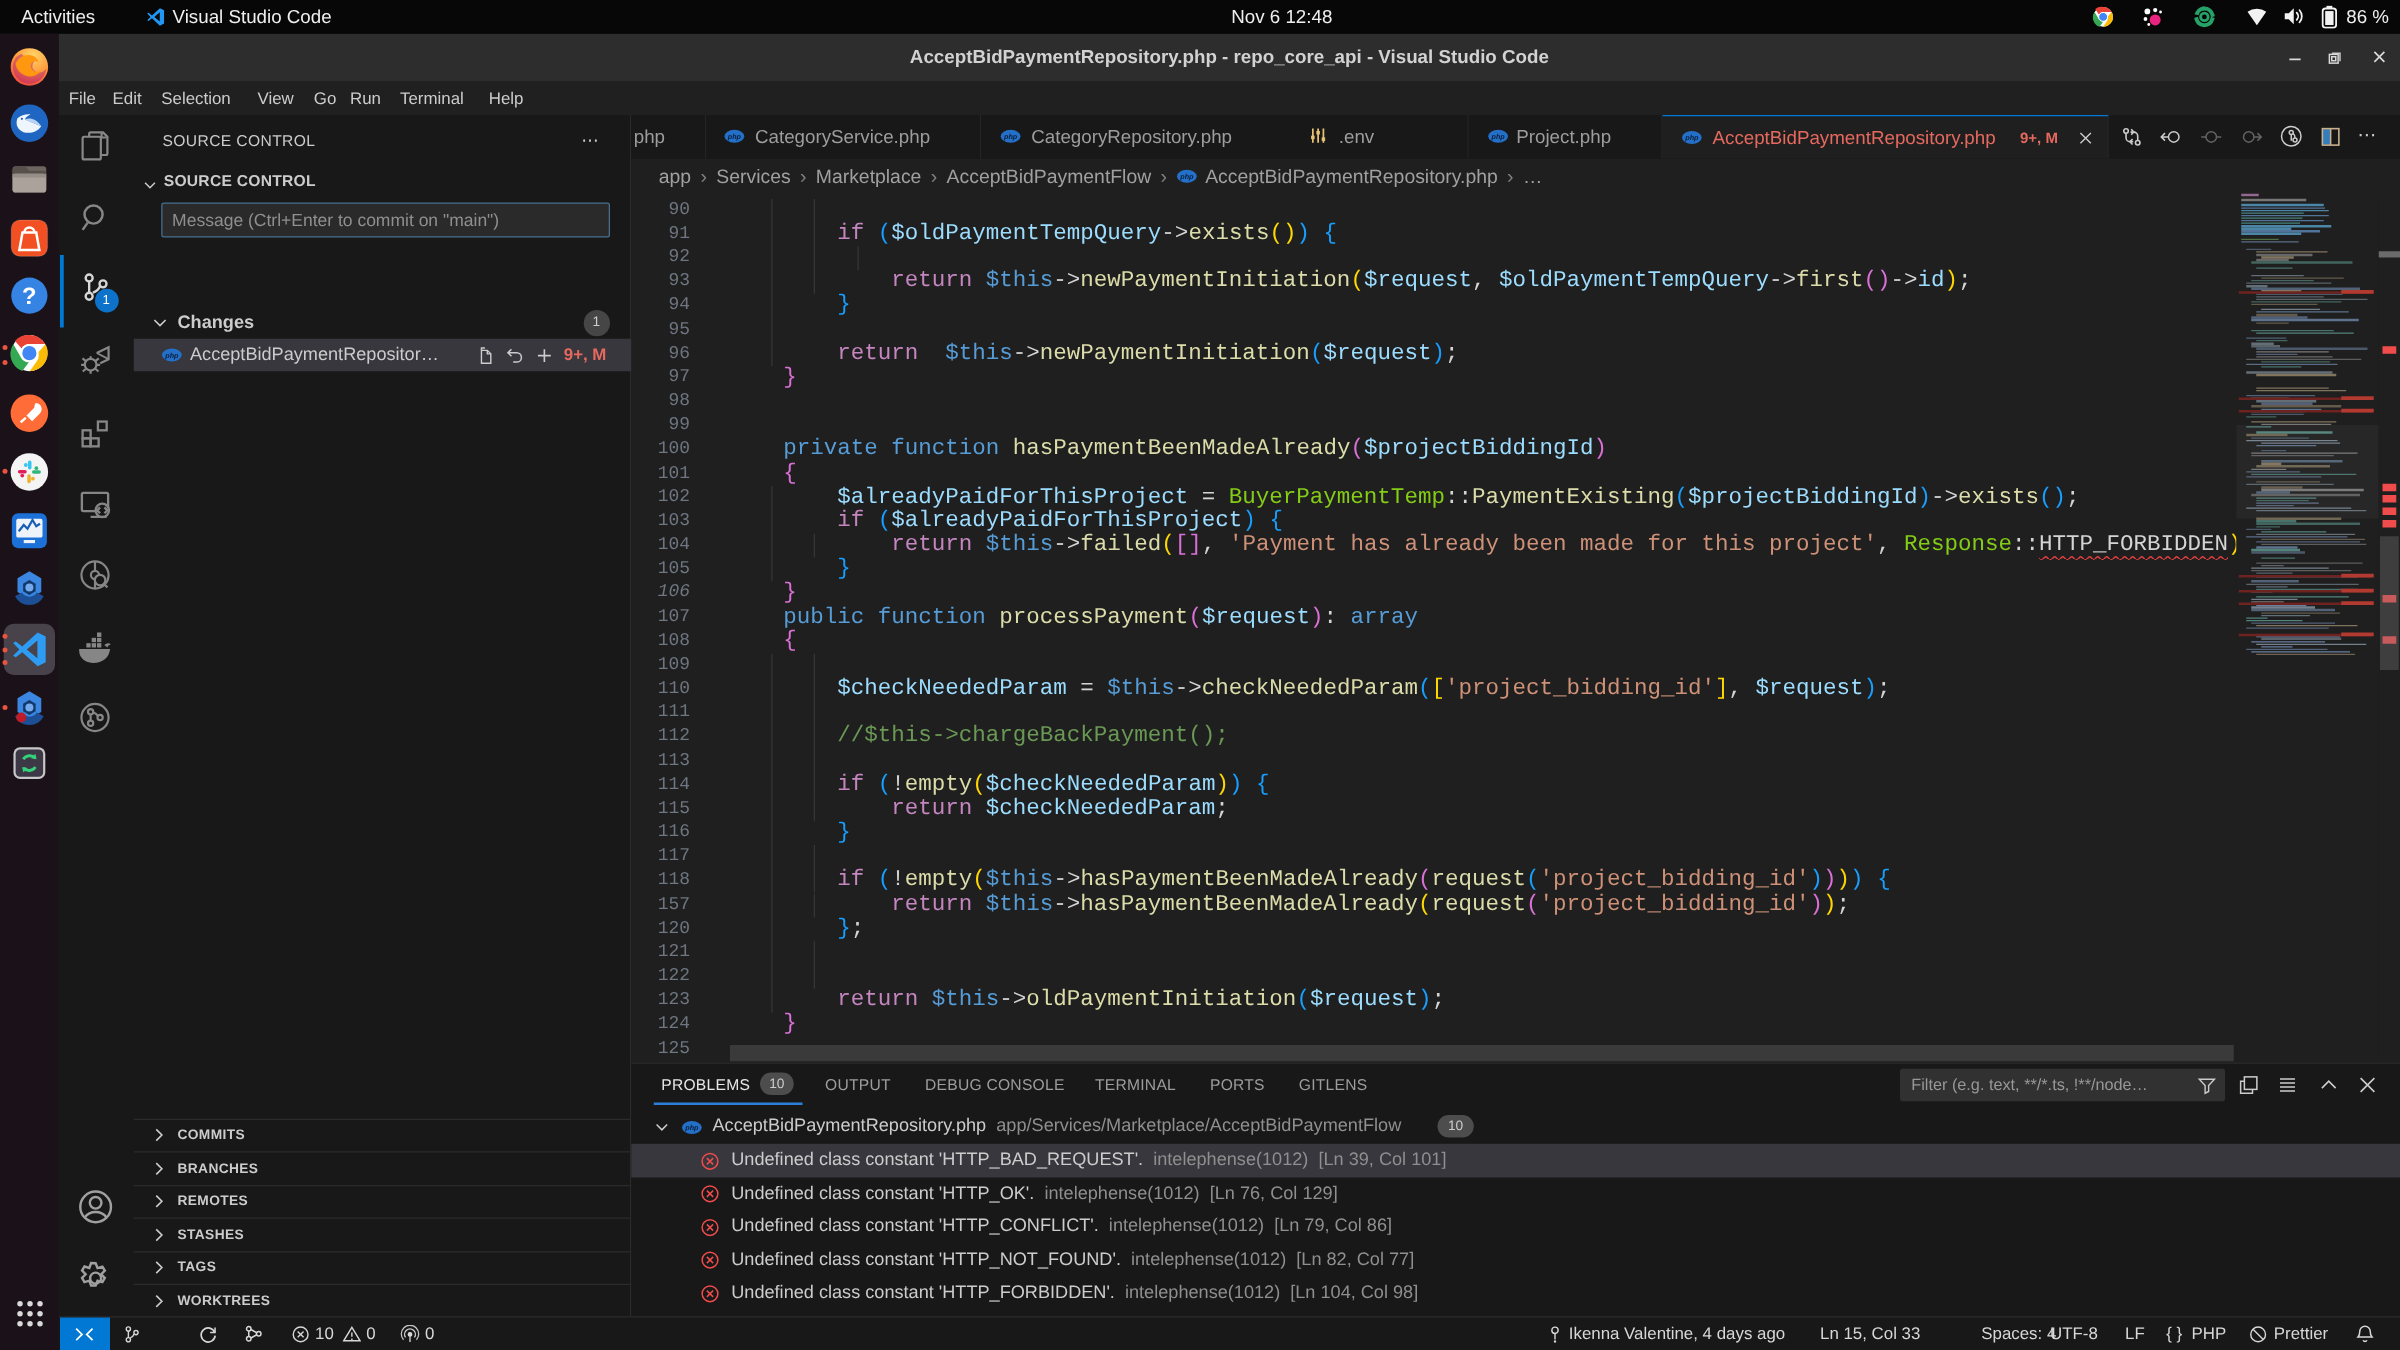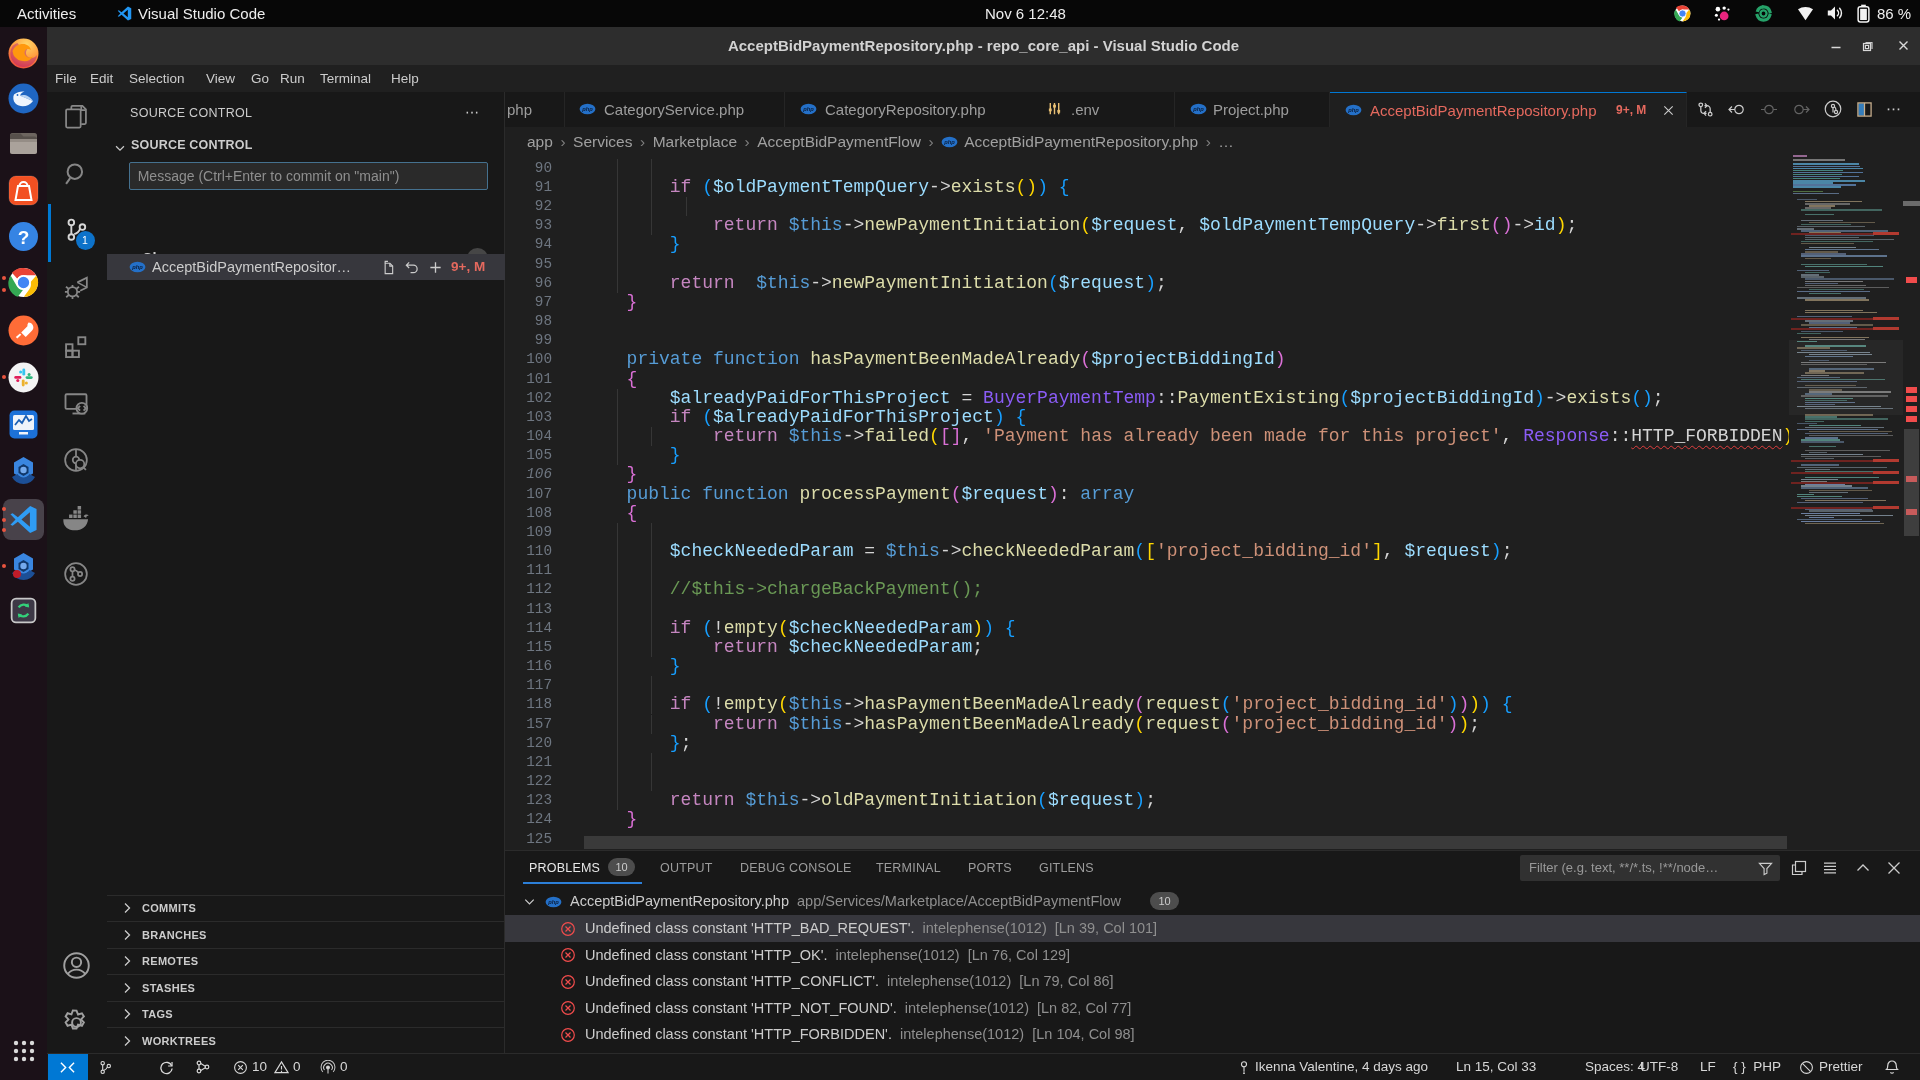--- a/index.html
+++ b/index.html
@@ -23,21 +23,21 @@
   
   #tabbar { position:absolute; top:92px; left:505px; width:1415px; height:35px; background:#181818; }
   .tab { position:absolute; top:0; height:35px; background:#181818; border-right:1px solid #252525; color:#9d9d9d; font-size:15px; }
   .tab .lbl { position:absolute; top:0; height:35px; line-height:35px; white-space:nowrap; }
   .bsep { color:#808080; margin:0 7.5px; } #breadcrumb { position:absolute; top:127px; left:505px; width:1415px; height:30px; background:#1f1f1f; color:#a0a0a0; font-size:15.5px; line-height:30px; white-space:nowrap; }
   #editor { position:absolute; top:158.5px; left:505px; width:1415px; height:692px; background:#1f1f1f; overflow:hidden; }
   .lnum { position:absolute; left:0; width:47px; text-align:right; color:#6e7681; font-family:"Liberation Mono", monospace; font-size:14.34px; line-height:19.17px; }
   .cl { position:absolute; left:78.4px; white-space:pre; font-family:"Liberation Mono", monospace; font-size:18px; line-height:19.17px; color:#d4d4d4; }
   .guide { position:absolute; width:1px; background:#363636; }
   .kw { color:#C586C0; } .st { color:#569CD6; } .fn { color:#DCDCAA; }
-  .vr { color:#9CDCFE; } .cls { color:#8b5cf6; } .str { color:#CE9178; }
+  .vr { color:#9CDCFE; } .cls { color:#84cc16; } .str { color:#CE9178; }
   .cm { color:#6A9955; } .squig { color:#d4d4d4; text-decoration:underline wavy #e03e3e 1px; text-underline-offset:3.5px; } .b1 { color:#FFD700; } .b2 { color:#DA70D6; } .b3 { color:#179FFF; }
   
   #minimap { position:absolute; top:157px; left:1789px; width:114px; height:693px; background:#1f1f1f; }
   #ovruler { position:absolute; top:157px; left:1903px; width:17px; height:693px; background:#1f1f1f; }
   
   #panel { position:absolute; top:850px; left:505px; width:1415px; height:203px; background:#181818; border-top:1px solid #2b2b2b; }
   .ptab { position:absolute; top:0; height:34px; line-height:34px; font-size:12.5px; color:#9d9d9d; letter-spacing:0.2px; }
   .prow { position:absolute; left:0; width:1415px; height:26.5px; font-size:14.5px; color:#cccccc; white-space:nowrap; }
   .pgray { color:#8f8f8f; }
   
@@ -184,21 +184,21 @@
       </svg>
     <div class="abs" style="left:24px;top:42px;width:360px;height:22px;color:#cccccc;font-size:12.5px;font-weight:bold;line-height:22px;letter-spacing:0.2px;">SOURCE CONTROL</div>
     <div class="abs" style="left:21.7px;top:70px;width:359px;height:28px;background:#2a2a2a;border:1px solid #45718f;border-radius:2px;color:#8f8f8f;font-size:14px;line-height:26px;padding-left:8px;">Message (Ctrl+Enter to commit on "main")</div>
 
     <svg class="abs" style="left:13px;top:158px;" width="16" height="16" viewBox="0 0 16 16">
         <path fill="none" stroke="#cccccc" stroke-width="1.3" d="M3.5 6 L8 10.5 L12.5 6"></path>
       </svg>
     <div class="abs" style="left:35px;top:153px;height:26px;line-height:26px;color:#cccccc;font-size:14.5px;font-weight:bold;">Changes</div>
     <div class="abs" style="left:359.5px;top:155.5px;width:21px;height:21px;border-radius:50%;background:#464646;color:#cccccc;font-size:11px;text-align:center;line-height:21px;">1</div>
 
-    <div class="abs" style="left:0;top:162px;width:478px;height:26px;background:#37373d;">
+    <div class="abs" style="left:0;top:179px;width:478px;height:26px;background:#37373d;">
       <svg class="abs" style="left:22px;top:6px;" width="17" height="14" viewBox="0 0 28 20">
           <ellipse cx="14" cy="10" rx="13" ry="8.5" fill="#2470c8"></ellipse>
           <text x="14" y="13.5" text-anchor="middle" font-size="9.5" font-weight="bold" font-style="italic" fill="#0a1e3c" font-family="Liberation Sans">php</text>
         </svg>
       <div class="abs" style="left:45px;top:0;height:26px;line-height:26px;color:#cccccc;font-size:14.5px;">AcceptBidPaymentRepositor…</div>
       <svg class="abs" style="left:273px;top:6px;" width="15" height="15" viewBox="0 0 16 16">
           <g fill="none" stroke="#cccccc" stroke-width="1.2">
             <path d="M5.5 3.5 h5 l3 3 v8 h-8 z"></path>
             <path d="M5.5 3.5 v-2 h3"></path>
             <path d="M10.5 3.5 v3 h3"></path>

